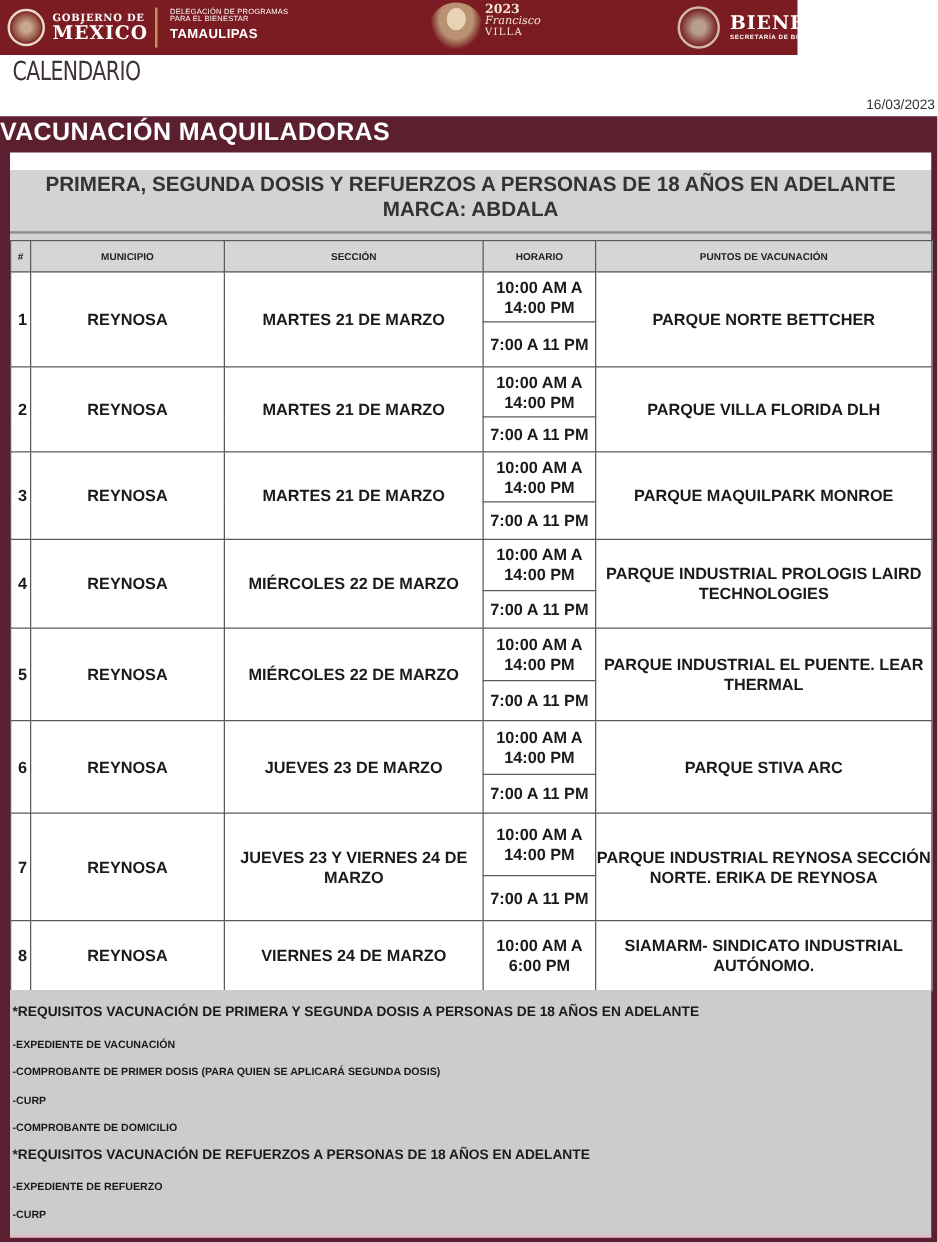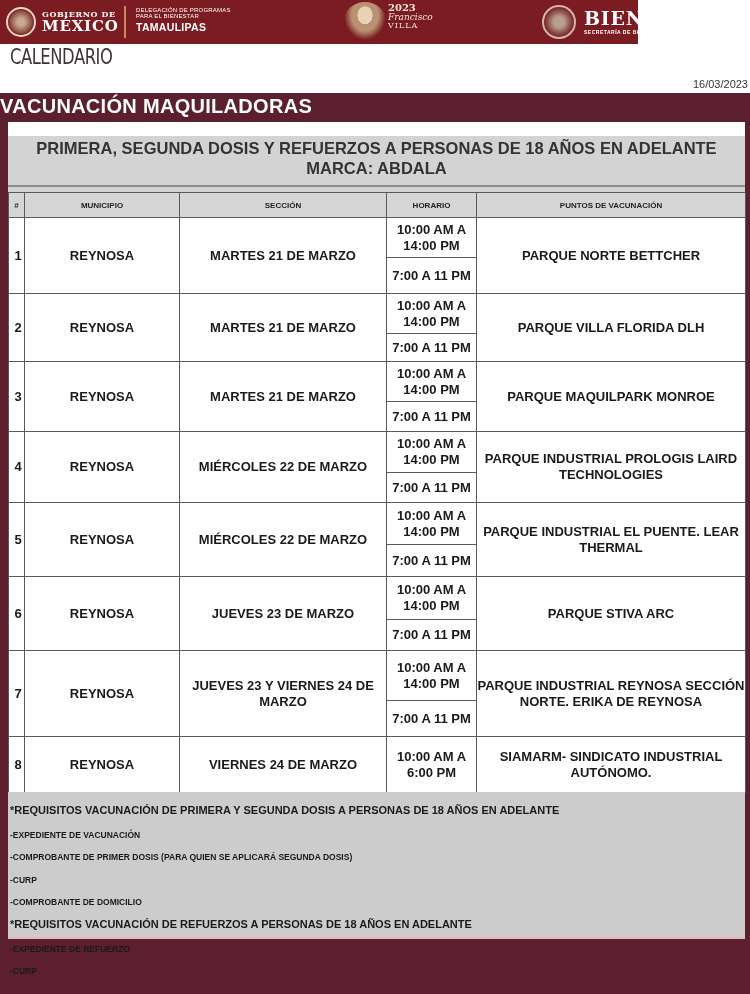--- a/index.html
+++ b/index.html
@@ -19,42 +19,42 @@
   .deleg-big { font-size: 10.5px; font-weight: bold; margin-top: 3px; letter-spacing: 0.3px; }
   .villa { position: absolute; left: 338px; top: 0; width: 100px; height: 44px; }
   .villa-face { position: absolute; left: 6px; top: 2px; width: 42px; height: 38px; border-radius: 50% 50% 40% 40%; background: radial-gradient(ellipse at 50% 35%, #e7d2b3 0 25%, #b89272 26% 45%, #7b1c22 70%); }
   .villa-text { position: absolute; left: 50px; top: 3px; color: #f3e6d6; font-family: "DejaVu Serif", serif; text-align: left; line-height: 1; }
   .villa-year { font-size: 10px; font-weight: bold; }
   .villa-name { font-size: 9px; font-style: italic; }
   .villa-vida { font-size: 8px; font-weight: normal; letter-spacing: 1px; }
   .bien { position: absolute; left: 542px; top: 6px; height: 32px; display: flex; align-items: center; }
   .bien-seal { width: 34px; height: 34px; border-radius: 50%; border: 2px solid #cdb9aa; background: radial-gradient(circle, #b89e8c 25%, #8b4b45 55%, #7b1c22 72%); }
   .bien-text { margin-left: 8px; color: #fff; line-height: 1; }
-  .bien-big { font-family: "DejaVu Serif", serif; font-size: 19px; font-weight: bold; letter-spacing: 0.8px; }
+  .bien-big { font-family: "DejaVu Serif", serif; font-size: 15px; font-weight: bold; letter-spacing: 0.8px; }
   .bien-small { font-size: 5px; letter-spacing: 0.5px; margin-top: 2px; font-weight: bold; }
 
   
   .calendario { position: absolute; left: 10px; top: 45px; font-family: "DejaVu Sans", sans-serif; font-size: 21px; color: #3d3338; letter-spacing: -0.6px; transform: scaleX(0.78); transform-origin: left top; }
   .date { position: absolute; right: 2px; top: 78px; font-size: 11px; color: #333; }
 
   
   .frame { position: absolute; left: 0; top: 93px; width: 750px; height: 901px; background: #5b1f30; }
   .main-title { position: absolute; left: 0; top: 95px; width: 750px; color: #ffffff; font-size: 20px; font-weight: bold; letter-spacing: 0.3px; }
   .white-strip { position: absolute; left: 8px; top: 122px; width: 737px; height: 14px; background: #ffffff; }
   .subtitle-box { position: absolute; left: 8px; top: 136px; width: 737px; height: 51px; background: #d3d3d3; border-bottom: 2px solid #8d8d8d; text-align: center; color: #333; font-weight: bold; font-size: 16.5px; line-height: 20px; padding-top: 2px; }
   .gap-strip { position: absolute; left: 8px; top: 187px; width: 737px; height: 5px; background: #d3d3d3; }
 
   table.sched { position: absolute; left: 8px; top: 192px; width: 737px; border-collapse: collapse; table-layout: fixed; background: #fff; }
   table.sched th, table.sched td { border: 1px solid #5a5a5a; text-align: center; vertical-align: middle; font-weight: bold; }
   table.sched th { background: #d6d6d6; font-size: 8px; height: 25px; color: #222; }
   table.sched td { font-size: 13px; color: #1a1a1a; line-height: 16px; }
   td.num { font-size: 12px; text-align: left; padding-left: 3px; }
   td.hr { font-size: 13px; padding: 0 2px; }
 
-  .reqs { position: absolute; left: 8px; top: 792px; width: 737px; height: 147px; background: #cccccc; border-bottom: 2px solid #e5b8c4; padding-left: 2px; }
+  .reqs { position: absolute; left: 8px; top: 792px; width: 737px; height: 198px; background: #cccccc; border-bottom: 2px solid #e5b8c4; padding-left: 2px; }
   .req-line { position: absolute; left: 2px; font-weight: bold; color: #1a1a1a; }
   .req-head { font-size: 11px; }
   .req-item { font-size: 8.5px; }
 </style>
 </head>
 <body>
 
 <div class="topbar">
   <div class="gob">
     <div class="seal"></div>

